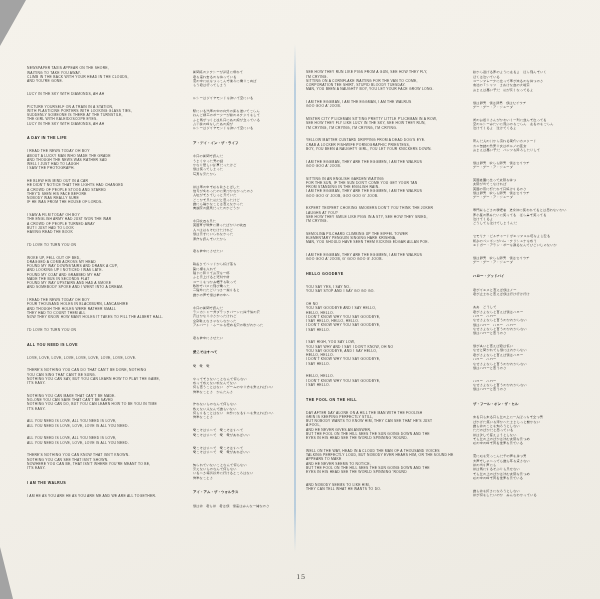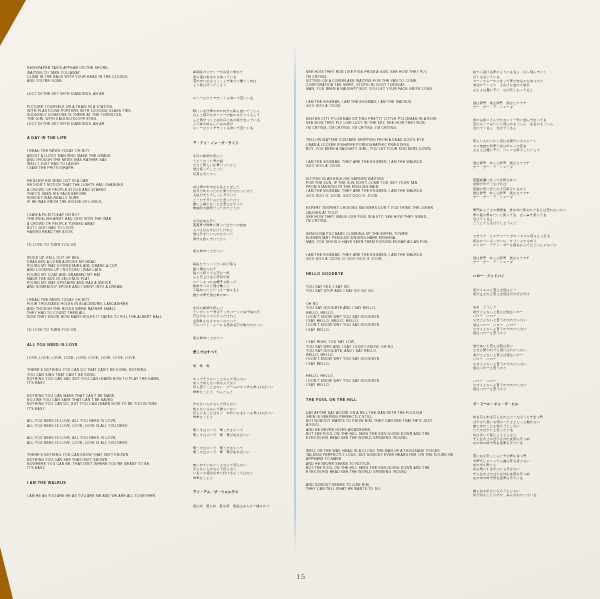--- a/index.html
+++ b/index.html
@@ -1,16 +1,16 @@
 <!DOCTYPE html>
 <html><head>
 <meta charset="utf-8">
 <style>
   html,body{margin:0;padding:0;background:#0e0e0e;width:600px;height:599px;overflow:hidden;}
-  .scene{position:relative;width:600px;height:599px;background:#a16207;}
+  .scene{position:relative;width:600px;height:599px;background:#a3a3a3;}
   .page{
     position:absolute;inset:0;
     background:linear-gradient(160deg,#f5f2eb 0%,#f2efe8 55%,#edeae2 100%);
     clip-path:polygon(26px 0,100% 0,100% 100%,13px 100%,0 calc(100% - 52px),0 46px);
   }
   .fold-line{
     position:absolute;left:294px;top:44px;width:2px;height:508px;
     background:linear-gradient(to bottom,rgba(150,185,215,0),rgba(150,185,215,.6) 8%,rgba(150,185,215,.6) 92%,rgba(150,185,215,0));
   }
   .col{position:absolute;transform:scale(.5);transform-origin:0 0;}

